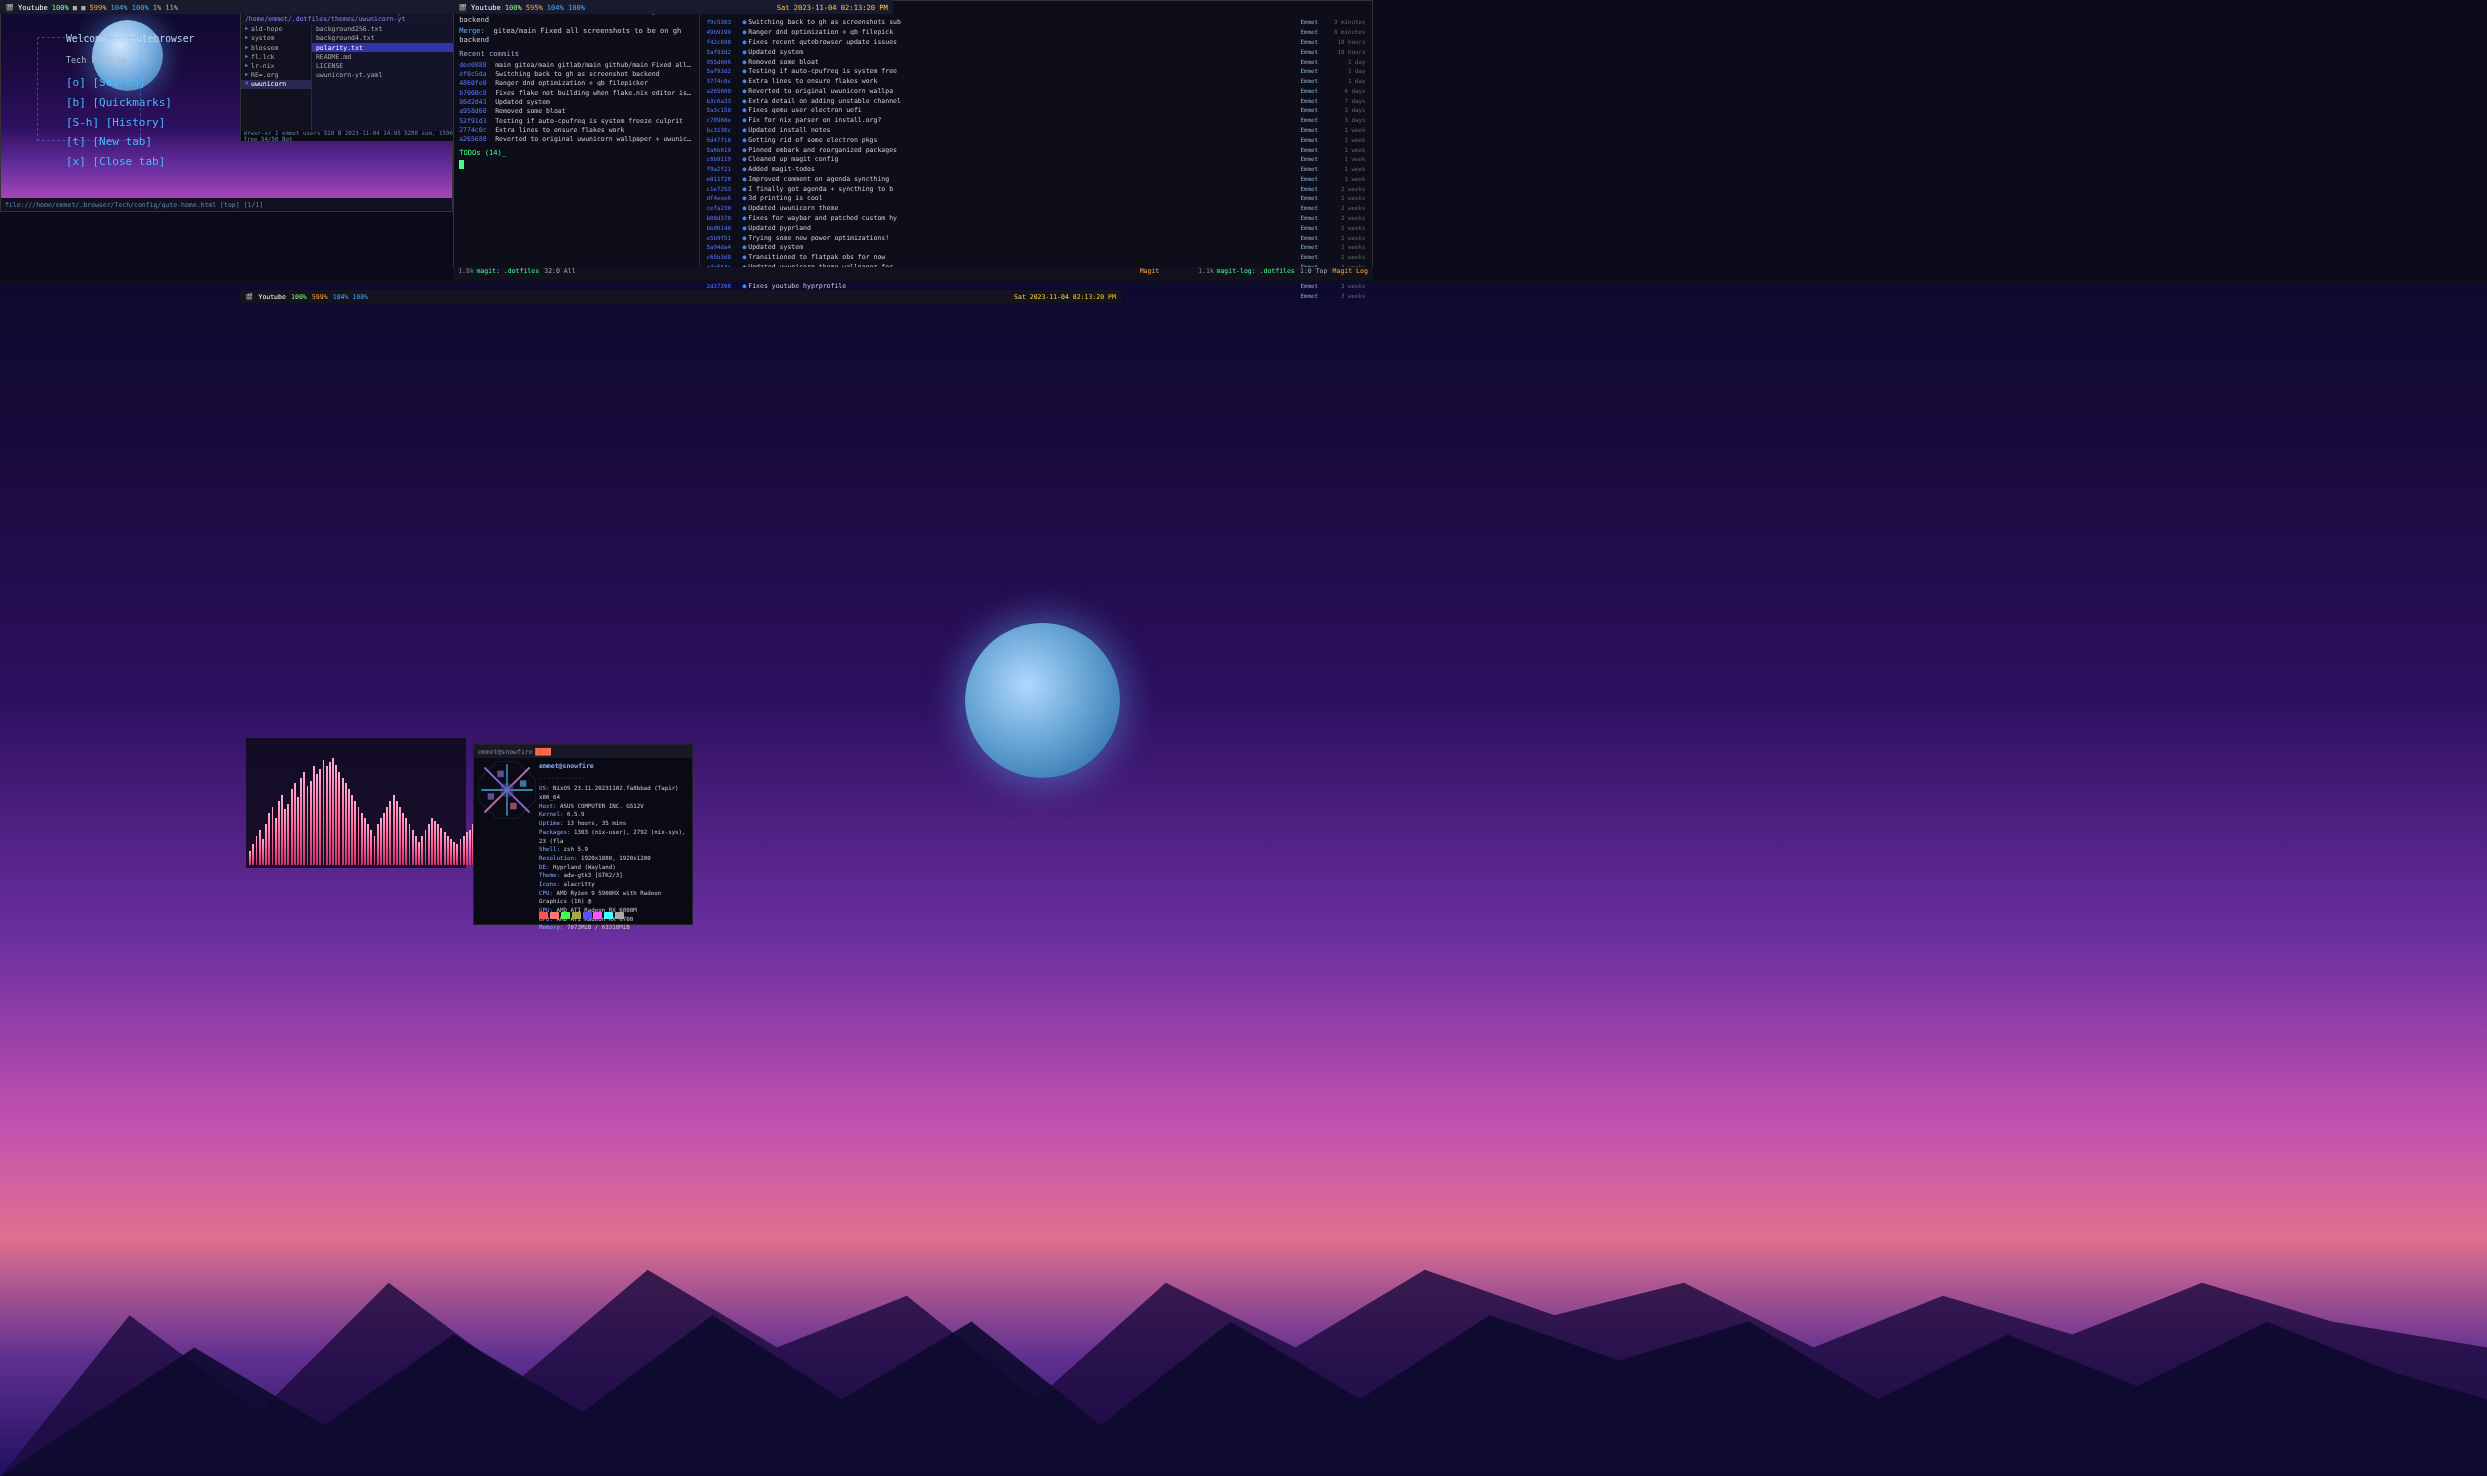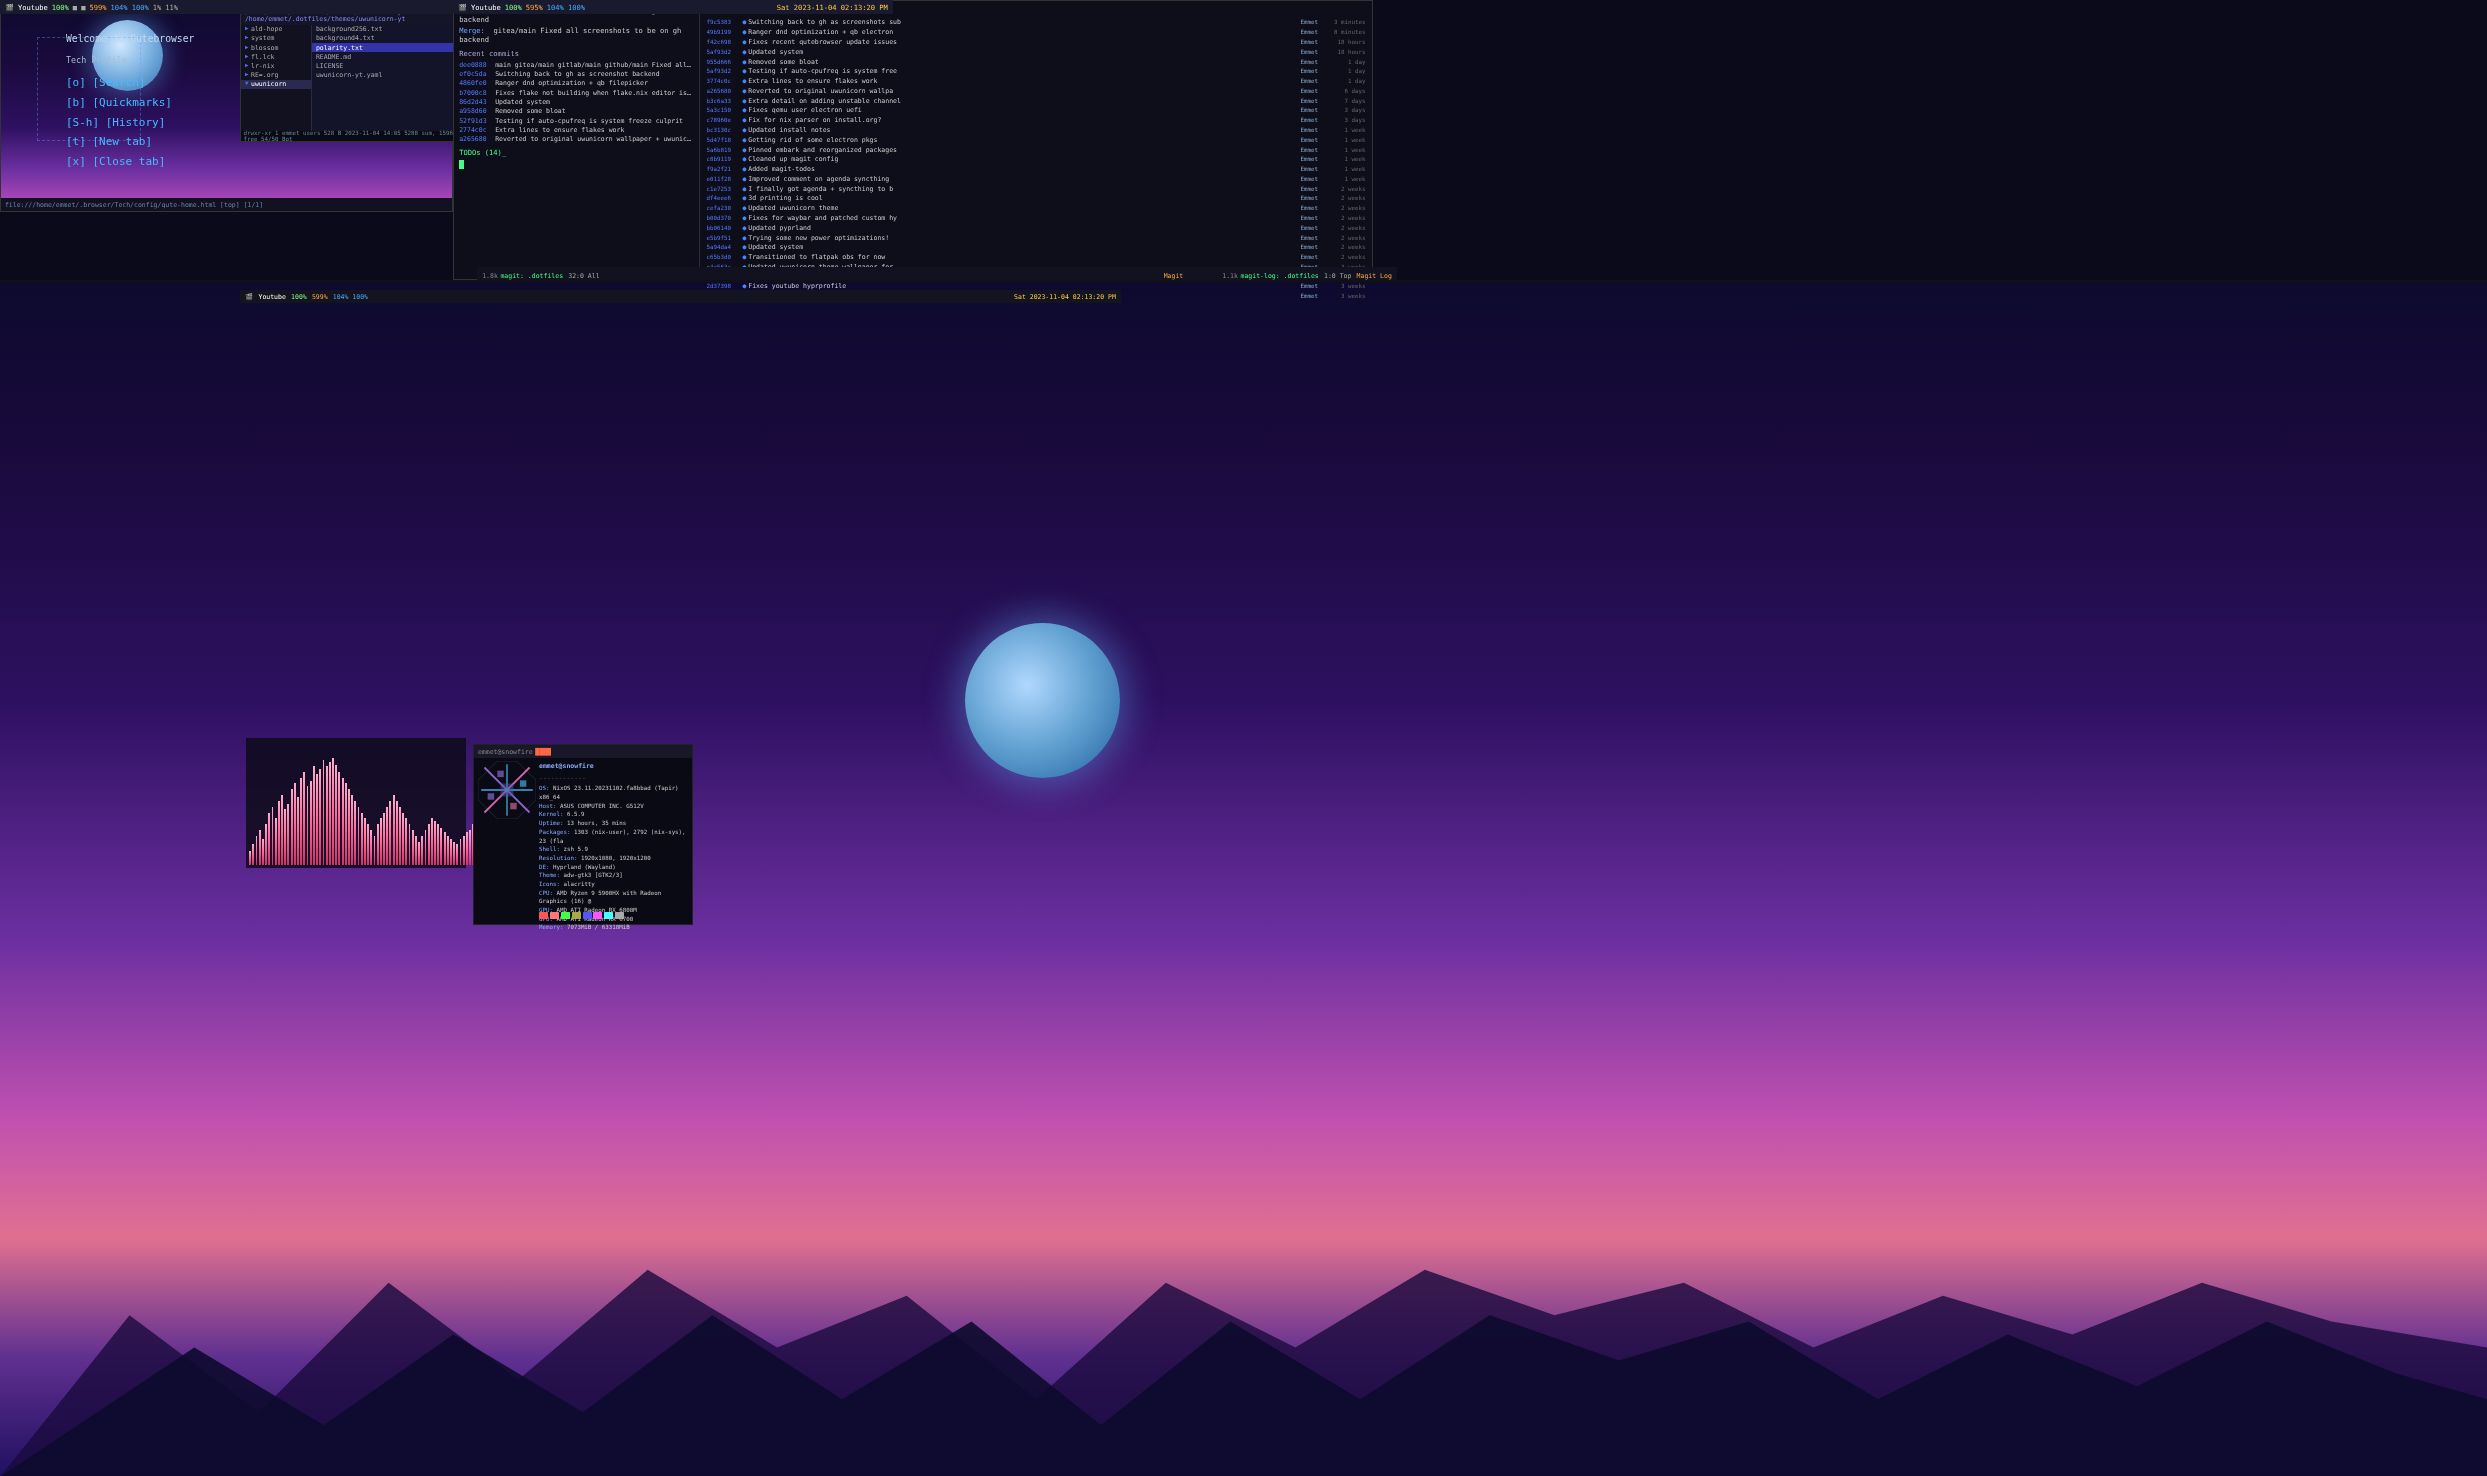--- a/index.html
+++ b/index.html
@@ -277,26 +277,25 @@
     .git-log-item .ltime { color: #666; font-size: 5.8px; width: 36px; flex-shrink: 0; text-align: right; }
 
     .git-footer {
       position: absolute;
       bottom: 0;
       left: 453px;
       width: 920px;
       height: 13px;
       background: #111120;
       display: flex;
-      align-items: flex-end;
+      align-items: flex-start;
       padding: 0 5.2px;
       font-size: 6.5px;
       color: #888;
       z-index: 20;
-      margin-left: 24px;
     }
 
     
     .bottom-wallpaper {
       position: absolute;
       top: 280px;
       left: 0;
       width: 100%;
       height: 1197px;
       background: linear-gradient(180deg, #0d0a2e 0%, #1a0a3d 15%, #2d1060 35%, #6b2fa0 55%, #c050b0 70%, #e07090 80%, #603090 90%, #201060 100%);
@@ -666,21 +665,21 @@
         <div class="git-log-item">
           <span class="lhash">f9c5383</span>
           <span class="dot">●</span>
           <span class="lmsg">Switching back to gh as screenshots sub</span>
           <span class="lauthor">Emmet</span>
           <span class="ltime">3 minutes</span>
         </div>
         <div class="git-log-item">
           <span class="lhash">49b9199</span>
           <span class="dot">●</span>
-          <span class="lmsg">Ranger dnd optimization + qb electron</span>
+          <span class="lmsg">Ranger dnd optimization + qb filepick</span>
           <span class="lauthor">Emmet</span>
           <span class="ltime">8 minutes</span>
         </div>
         <div class="git-log-item">
           <span class="lhash">f42c698</span>
           <span class="dot">●</span>
           <span class="lmsg">Fixes recent qutebrowser update issues</span>
           <span class="lauthor">Emmet</span>
           <span class="ltime">18 hours</span>
         </div>

